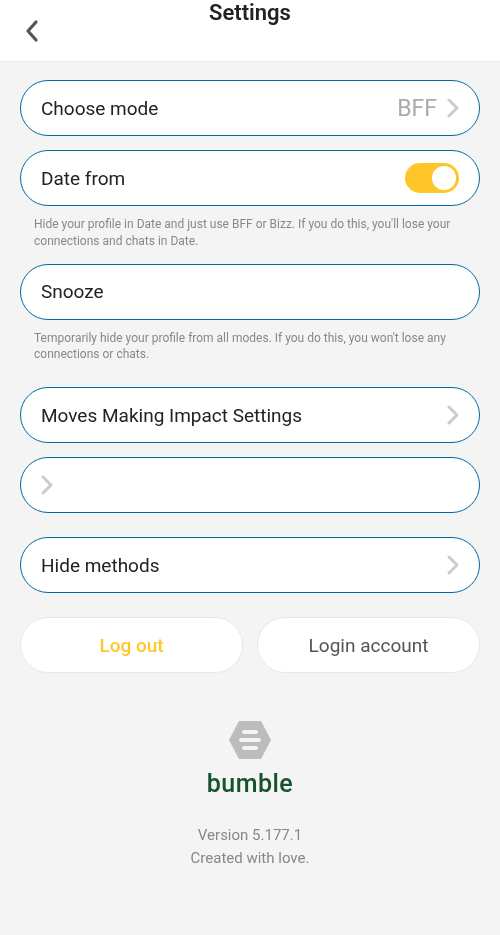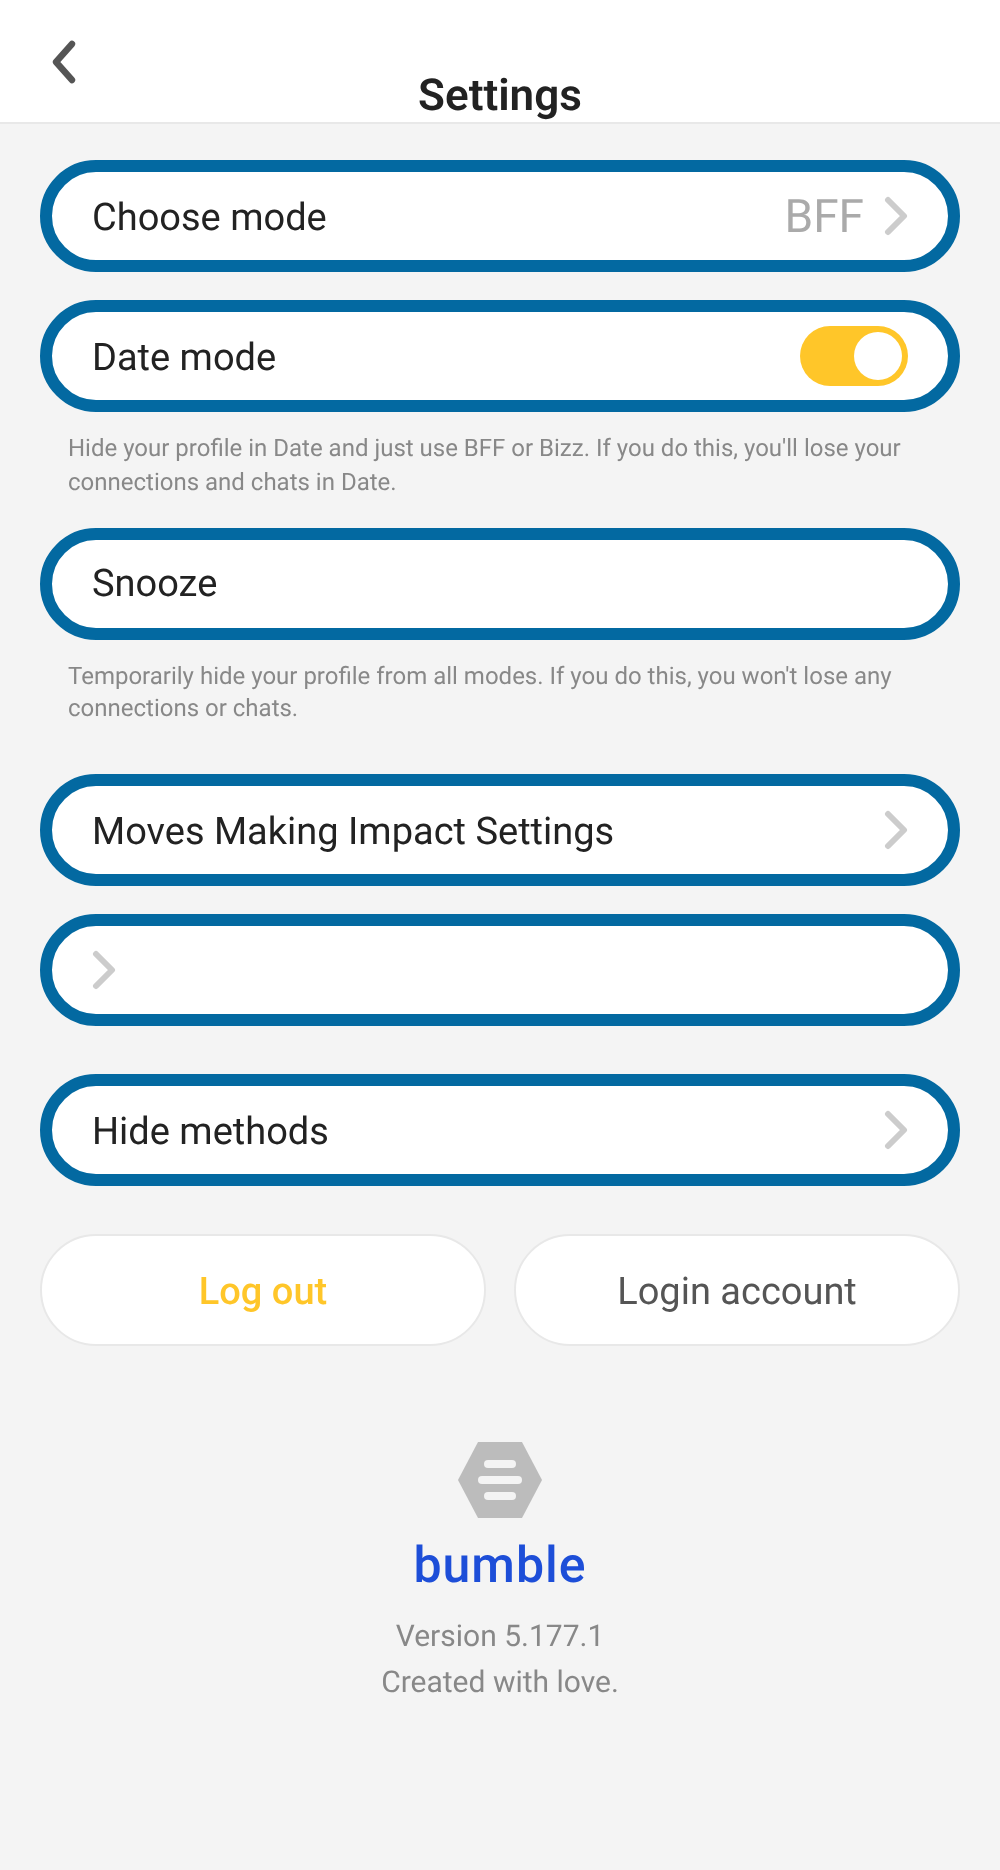--- a/index.html
+++ b/index.html
@@ -7,21 +7,21 @@
     font-family: -apple-system, BlinkMacSystemFont, "Segoe UI", Roboto, Helvetica, Arial, sans-serif;
     background: #f4f4f4;
     width: 500px;
     height: 935px;
     overflow: hidden;
   }
   .header {
     background: #fff;
     height: 62px;
     display: flex;
-    align-items: flex-end;
+    align-items: flex-start;
     justify-content: center;
     position: relative;
     border-bottom: 1px solid #e8e8e8;
   }
   .header-back {
     position: absolute;
     left: 14px;
     top: 50%;
     transform: translateY(-50%);
     width: 36px;
@@ -34,21 +34,21 @@
   .header-title {
     font-size: 22px;
     font-weight: 600;
     color: #222;
   }
   .content {
     padding: 0 20px;
   }
   .row {
     background: #fff;
-    border: 6px solid #0369a1;
+    border: 1px solid #0369a1;
     border-radius: 28px;
     min-height: 56px;
     display: flex;
     align-items: center;
     padding: 0 20px;
     margin-top: 18px;
     cursor: pointer;
     position: relative;
   }
   .row-label {
@@ -116,23 +116,23 @@
     color: #aaa;
   }
   .footer-logo {
     display: flex;
     justify-content: center;
     margin-bottom: 8px;
   }
   .footer-brand {
     font-size: 25px;
     font-weight: 500;
-    color: #1d4ed8;
+    color: #14532d;
     letter-spacing: 0.5px;
-    margin-bottom: 9px;
+    margin-bottom: 26px;
   }
   .footer-line {
     font-size: 15px;
     color: #888;
     line-height: 1.5;
   }
 </style>
 </head>
 <body>
 
@@ -151,21 +151,21 @@
     <div class="row-label">Choose mode</div>
     <div class="row-value">BFF</div>
     <div class="chevron-right">
       <svg width="12" height="20" viewBox="0 0 12 20">
           <polyline points="2,2 10,10 2,18" fill="none" stroke="#ccc" stroke-width="3" stroke-linecap="round" stroke-linejoin="round"></polyline>
         </svg>
     </div>
   </div>
 
   <div class="row" style="margin-top:14px;">
-    <div class="row-label">Date mode</div>
+    <div class="row-label">Date from</div>
     <div class="toggle">
       <div class="toggle-knob"></div>
     </div>
   </div>
 
   <div class="hint">Hide your profile in Date and just use BFF or Bizz. If you do this, you'll lose your connections and chats in Date.</div>
 
   <div class="row" style="margin-top:14px;">
     <div class="row-label">Snooze</div>
   </div>

